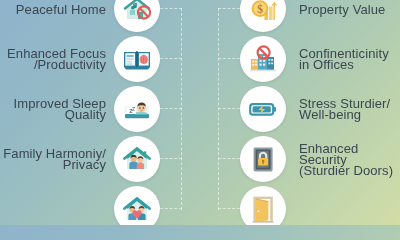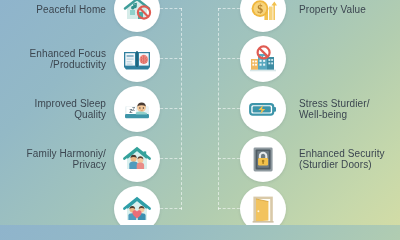--- a/index.html
+++ b/index.html
@@ -17,21 +17,21 @@
   .hline{position:absolute;height:0;border-top:1px dashed rgba(255,255,255,.55);}
   .node-dot{position:absolute;width:5px;height:5px;border-radius:50%;
     background:rgba(255,255,255,.75);}
 
   
   .row{position:absolute;display:flex;align-items:center;height:48px;}
   .row.left{left:0;width:160px;justify-content:flex-end;}
   .row.right{right:0;width:160px;flex-direction:row-reverse;justify-content:flex-end;}
 
   .label{
-    font-size:10px;line-height:11px;color:#3c4650;
+    font-size:13px;line-height:11px;color:#3c4650;
     letter-spacing:.1px;white-space:pre-line;
   }
   .row.left .label{text-align:right;padding-right:8px;}
   .row.right .label{text-align:left;padding-left:13px;}
 
   .bubble{
     width:46px;height:46px;border-radius:50%;
     background:#ffffff;flex:0 0 46px;
     display:flex;align-items:center;justify-content:center;
     box-shadow:0 1px 3px rgba(70,90,100,.16);
@@ -186,20 +186,22 @@
           <path d="M27.4 8.6 L30 12.4 H27.9 V27 H26.4 V12.4 H24.4 Z" fill="#f2c14e"></path>
           <circle cx="13" cy="15.6" r="8.4" fill="#f0b73e"></circle>
           <circle cx="13" cy="15.6" r="6.5" fill="#f7d37a"></circle>
           <text x="13" y="20.1" text-anchor="middle" font-family="Liberation Serif, serif" font-size="11.5" font-weight="bold" fill="#b4802a">$</text>
         </svg>
       </span>
     </div>
   </div>
 
   <div class="row right" style="top:35px;">
+    <span class="label">Confinenticinity
+in Offices</span>
     <div class="bubble">
       <span>
         <svg width="32" height="32" viewBox="0 0 32 32">
           <rect x="4" y="16" width="7" height="11" fill="#f2b860"></rect>
           <rect x="11" y="11" width="9" height="16" fill="#59a8bf"></rect>
           <rect x="20" y="14" width="7" height="13" fill="#3d8ca3"></rect>
           <rect x="5.4" y="17.6" width="1.8" height="1.8" fill="#fff"></rect>
           <rect x="8.1" y="17.6" width="1.8" height="1.8" fill="#fff"></rect>
           <rect x="5.4" y="20.8" width="1.8" height="1.8" fill="#fff"></rect>
           <rect x="8.1" y="20.8" width="1.8" height="1.8" fill="#fff"></rect>

